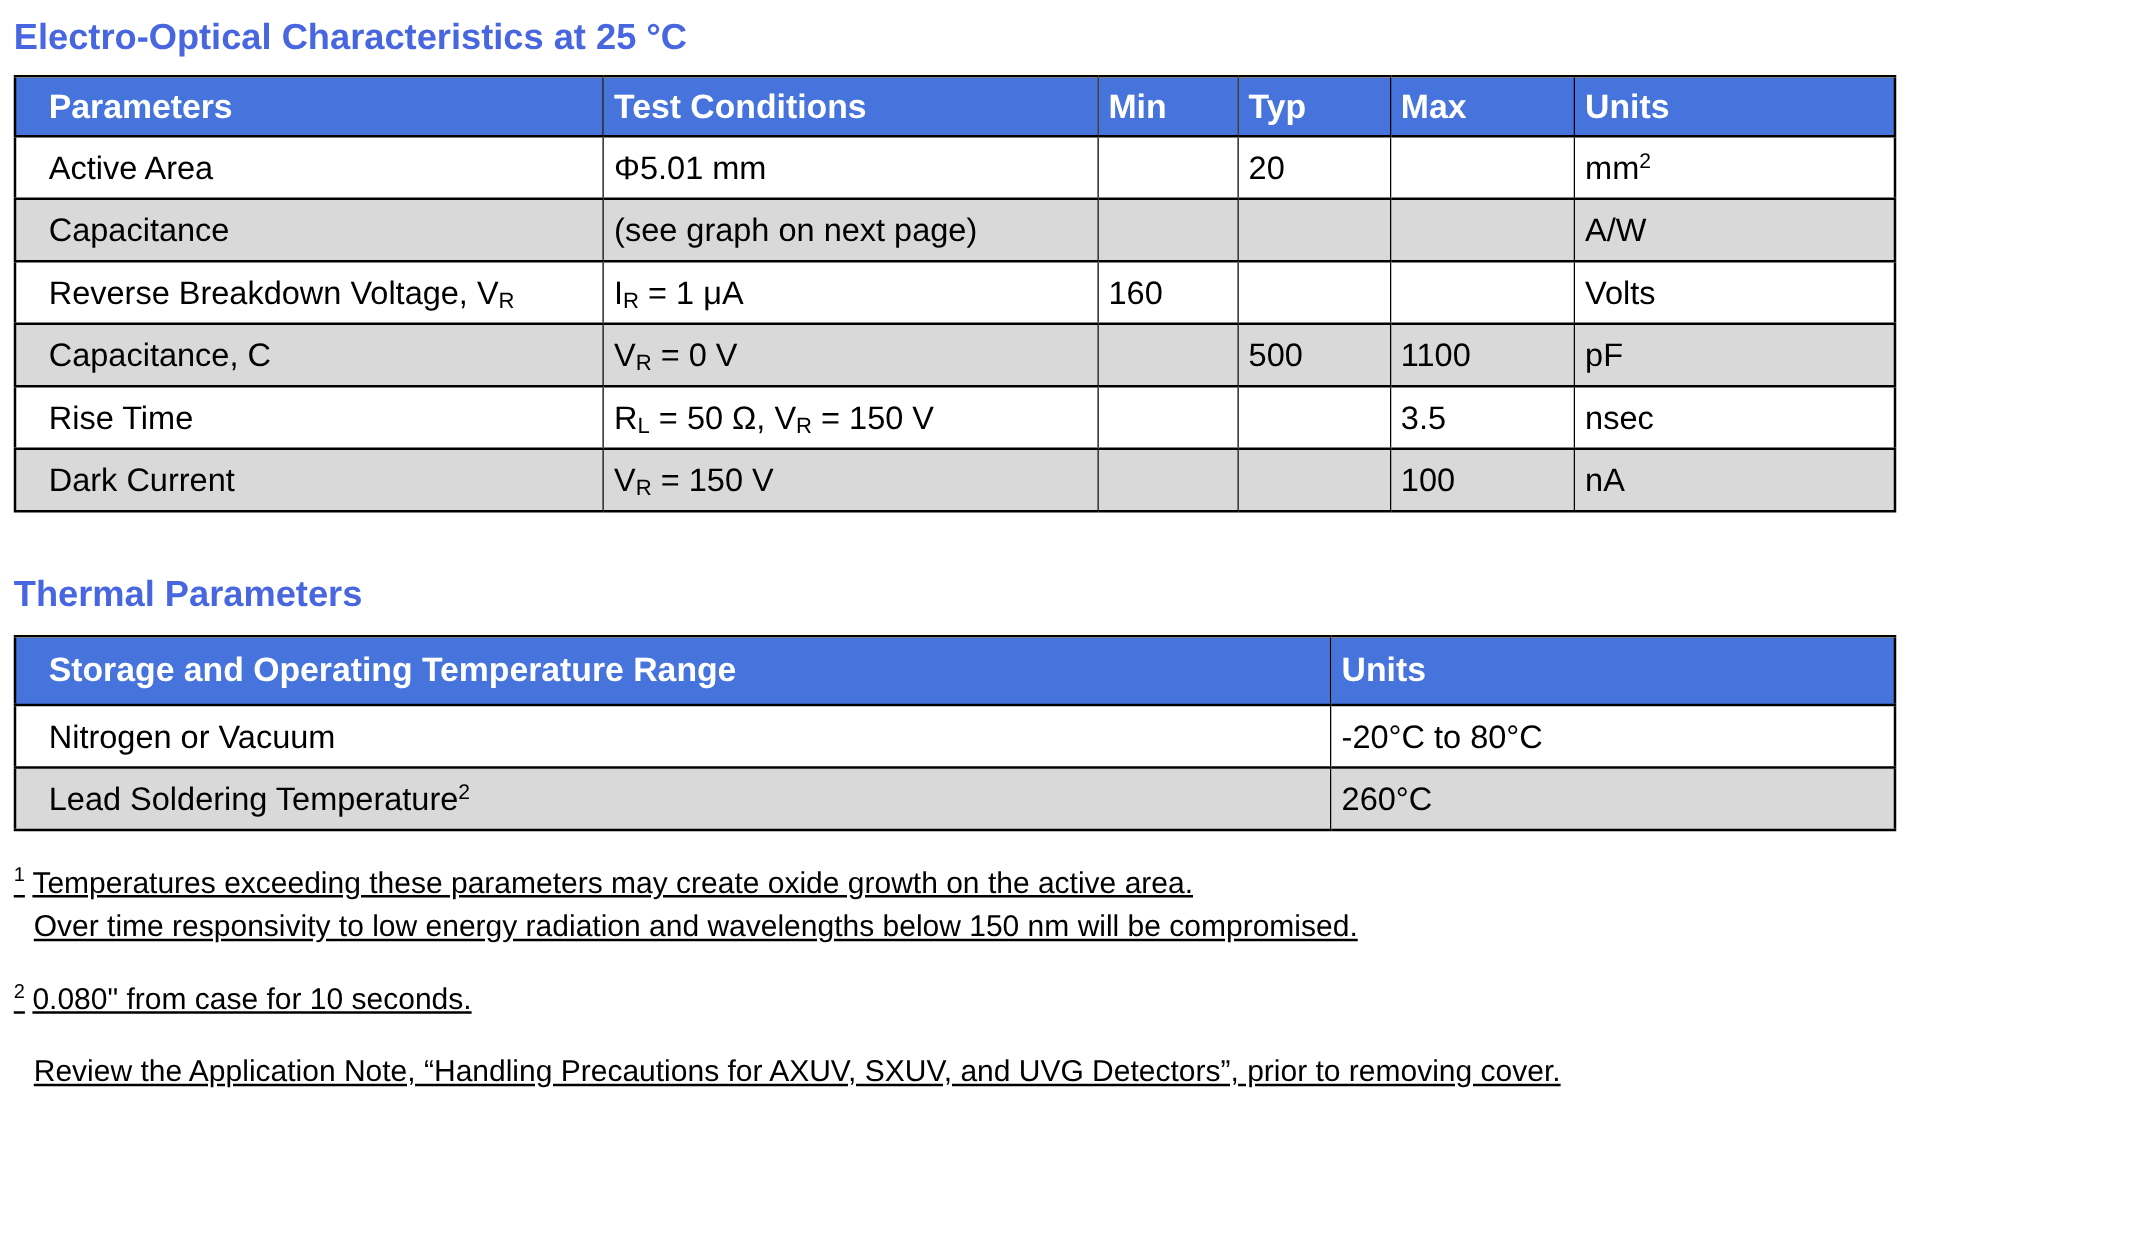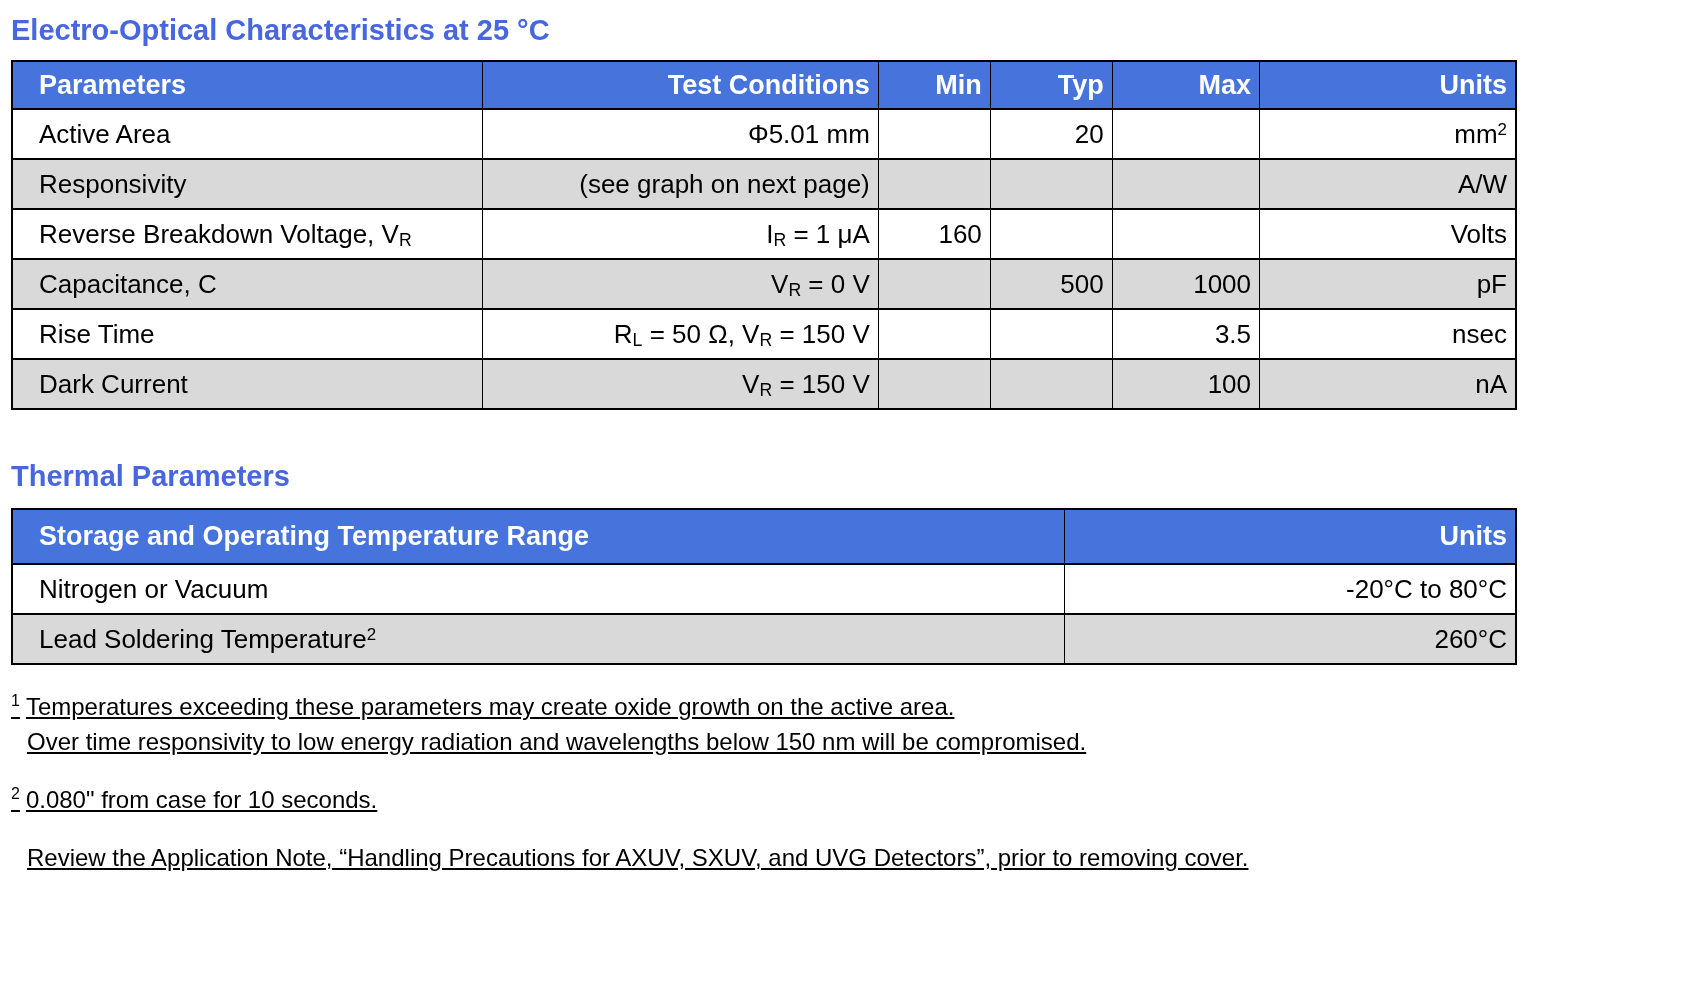--- a/index.html
+++ b/index.html
@@ -38,21 +38,21 @@
     border-collapse: collapse;
     table-layout: fixed;
     border: 2px solid var(--border_color);
   }
   th, td {
     border: 1px solid var(--border_color);
     border-top-width: 2px;
     border-bottom-width: 2px;
     font-size: 26px;
     padding: 0 8px;
-    text-align: right;
+    text-align: left;
     overflow: hidden;
     white-space: nowrap;
   }
   thead th {
     background: var(--header_bg);
     color: var(--header_text);
     font-weight: 700;
     font-size: 27px;
   }
   .eo-table thead th { height: 48px; }
@@ -106,41 +106,41 @@
     <tbody>
       <tr>
         <td class="col-left"><span>Active Area</span></td>
         <td><span>Φ5.01 mm</span></td>
         <td></td>
         <td>20</td>
         <td></td>
         <td><span>mm</span><sup>2</sup></td>
       </tr>
       <tr>
-        <td class="col-left"><span>Responsivity</span></td>
+        <td class="col-left"><span>Capacitance</span></td>
         <td><span>(see graph on next page)</span></td>
         <td></td>
         <td></td>
         <td></td>
         <td><span>A/W</span></td>
       </tr>
       <tr>
         <td class="col-left"><span>Reverse Breakdown Voltage, V</span><sub>R</sub></td>
         <td><span>I</span><sub>R</sub><span> = 1 μA</span></td>
         <td>160</td>
         <td></td>
         <td></td>
         <td><span>Volts</span></td>
       </tr>
       <tr>
         <td class="col-left"><span>Capacitance, C</span></td>
         <td><span>V</span><sub>R</sub><span> = 0 V</span></td>
         <td></td>
         <td>500</td>
-        <td>1000</td>
+        <td>1100</td>
         <td><span>pF</span></td>
       </tr>
       <tr>
         <td class="col-left"><span>Rise Time</span></td>
         <td><span>R</span><sub>L</sub><span> = 50 Ω, V</span><sub>R</sub><span> = 150 V</span></td>
         <td></td>
         <td></td>
         <td>3.5</td>
         <td><span>nsec</span></td>
       </tr>

